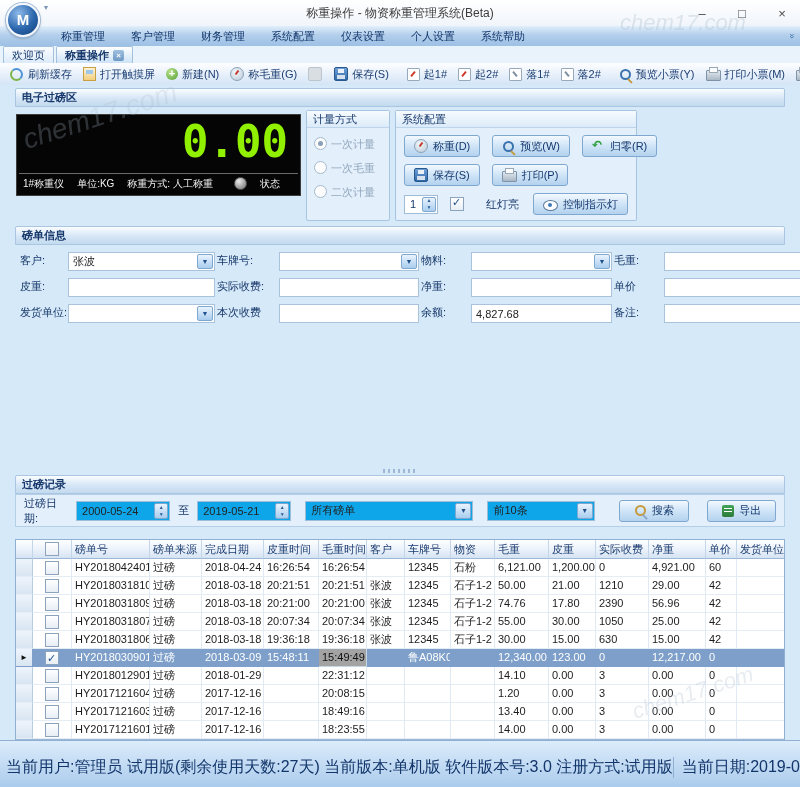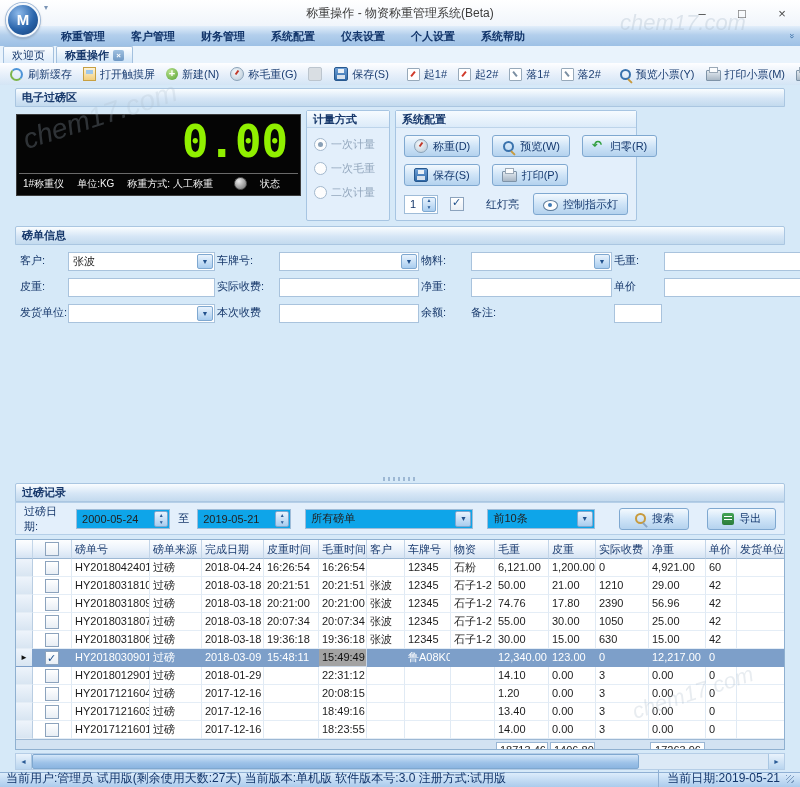--- a/index.html
+++ b/index.html
@@ -15,21 +15,21 @@
   .logo{position:absolute;left:6px;top:3px;width:30px;height:30px;border-radius:50%;z-index:30;
         background:radial-gradient(circle at 35% 28%,#8db9ea,#2a65ab 55%,#143f77);
         color:#fff;font-weight:bold;font-size:15px;text-align:center;line-height:30px;
         border:2px solid #f4f8fc;box-shadow:0 0 0 1px #9fb9d8,0 1px 3px rgba(0,0,0,.35)}
   .qat-chevron{position:absolute;left:44px;top:3px;font-size:8px;color:#7a94b5}
   
   .menubar{position:absolute;top:26px;left:0;right:0;height:20px;
            background:linear-gradient(#e2eefa,#b3cfec 45%,#9dc0e5);
            border-bottom:1px solid #8fb0d4;display:flex;align-items:center;padding-left:48px}
   .menu-items{display:flex}
-  .menu-item{padding:0 13px;line-height:20px;font-weight:bold;color:#13366b}
+  .menu-item{padding:0 13px;line-height:20px;font-weight:normal;color:#13366b}
   .menu-overflow{margin-left:auto;margin-right:6px;color:#3a6ea5;font-size:9px;transform:rotate(90deg)}
   
   .tabbar{position:absolute;top:46px;left:0;right:0;height:17px;background:#e9f3fc;
           border-bottom:1px solid #c2d7ec;display:flex;align-items:flex-end;padding-left:3px}
   .tab{height:16px;line-height:15px;padding:0 8px;margin-right:2px;display:flex;align-items:center;gap:4px;
        background:linear-gradient(#fbfdff,#dcebfa);border:1px solid #a3c0de;border-bottom:none;
        border-radius:2px 2px 0 0;color:#17386b}
   .tab.active{background:linear-gradient(#ffffff,#cde3f7);font-weight:bold}
   .tab-close{width:11px;height:11px;border-radius:2px;background:linear-gradient(#9fc0e0,#6f98c4);
              color:#fff;font-size:8px;line-height:11px;text-align:center;font-weight:bold}
@@ -49,24 +49,24 @@
   
   .weigh-row{flex:0 0 111px;display:flex;gap:5px;padding:3px 1px 5px}
   .display{width:283px;height:80px;margin-top:4px;background:#050505;border:1px solid #3c3c3c;position:relative}
   .display-value{position:absolute;top:-2px;left:0;right:12px;height:56px;line-height:58px;text-align:right;
                  color:#90f000;font-family:"DejaVu Sans Mono",monospace;font-weight:bold;font-size:44px}
   .display-strip{position:absolute;left:2px;right:2px;bottom:2px;height:19px;border-top:1px solid #6a6a6a;
                  color:#f2f2f2;font-size:10px;display:flex;align-items:center;gap:13px;padding:0 4px;white-space:nowrap}
   .led{width:11px;height:11px;border-radius:50%;margin-left:8px;
        background:radial-gradient(circle at 35% 30%,#ececec,#a3a3a3 55%,#6f6f6f);border:1px solid #555}
   .panel{background:#e3effb;border:1px solid #a7c5e2;border-radius:2px;align-self:stretch}
-  .panel-title{height:16px;line-height:16px;font-weight:bold;padding-left:6px;color:#17386b;
+  .panel-title{height:16px;line-height:16px;font-weight:normal;padding-left:6px;color:#17386b;
                background:linear-gradient(#f6fbff,#dcebf9);border-bottom:1px solid #bdd4ea}
   .measure{width:82px}
-  .m-opt{display:flex;align-items:center;gap:4px;margin:9px 0 0 7px;color:#93a7bd}
+  .m-opt{display:flex;align-items:flex-start;gap:4px;margin:9px 0 0 7px;color:#93a7bd}
   .radio{width:11px;height:11px;border-radius:50%;background:#fdfdfd;border:1px solid #a3b8cd;position:relative;flex:0 0 11px}
   .radio.sel::after{content:"";position:absolute;left:3px;top:3px;width:5px;height:5px;border-radius:50%;background:#8aa0b6}
   .quick{width:240px;padding-bottom:4px}
   .q-row{display:flex;gap:12px;margin:7px 0 0 8px;align-items:center}
   .btn{display:inline-flex;align-items:center;gap:5px;height:20px;padding:0 9px;border-radius:3px;color:#14386e;
        background:linear-gradient(#f3f9fe,#cfe4f7 50%,#b4d2ee);border:1px solid #7fa8d0;white-space:nowrap}
   .spinner{width:27px;height:17px;background:#fff;border:1px solid #9fbcd8;display:flex;align-items:center;position:relative;padding-left:5px}
   .spin-arrows{position:absolute;right:1px;top:1px;bottom:1px;width:12px;display:flex;flex-direction:column;
                background:linear-gradient(#e9f3fd,#a9cdef);border:1px solid #7fa8d0;border-radius:2px;
                color:#2a5b96;font-size:5px;line-height:7px;text-align:center;justify-content:center}
@@ -78,21 +78,21 @@
         grid-template-columns:46px 147px 60px 140px 48px 141px 48px 150px;row-gap:7px;column-gap:2px}
   .f-label{line-height:17px;white-space:nowrap}
   .field{height:17px;background:#fff;border:1px solid #a9c3dd;position:relative;display:flex;align-items:center;padding-left:4px;color:#222}
   .dd-arrow{position:absolute;right:1px;top:1px;bottom:1px;width:14px;display:flex;align-items:center;justify-content:center;
             background:linear-gradient(#e9f3fd,#a9cdef);border:1px solid #7fa8d0;border-radius:2px;color:#21518c;font-size:7px}
   .spacer{flex:1 1 auto}
   .splitter{flex:0 0 9px;display:flex;align-items:center;justify-content:center}
   .grip{width:34px;height:4px;background:repeating-linear-gradient(90deg,#9db8d4 0 2px,transparent 2px 5px)}
   
   .filter{flex:0 0 31px;background:#e3effb;border:1px solid #b5cfe8;display:flex;align-items:center;gap:8px;
-          padding:0 8px;margin-bottom:4px}
+          padding:0 8px;margin-bottom:12px}
   .fld{height:18px;background:#0ea5e9;border:1px solid #9fbcd8;display:flex;align-items:center;padding-left:5px;position:relative;color:#222}
   .w-date{width:93px}.w-type{width:172px}.w-limit{width:107px}
   
   .table{flex:0 0 209px;border:1px solid #8fb0d0;background:#fff;overflow:hidden}
   .tgrid{display:grid;grid-template-columns:17px 39px 78px 52px 62px 55px 48px 38px 46px 44px 54px 47px 53px 57px 31px 55px minmax(30px,1fr)}
   .th{height:18px;line-height:17px;padding:0 3px;white-space:nowrap;overflow:hidden;color:#1b3c70;
       background:linear-gradient(#fdfeff,#ecf3fb 50%,#d5e3f3);
       border-right:1px solid #c3d5e8;border-bottom:1px solid #9db8d4;display:flex;align-items:center}
   .tc{height:17px;line-height:16px;padding:0 3px;white-space:nowrap;overflow:hidden;background:#fff;color:#1c1c1c;
       border-right:1px solid #e0eaf4;border-bottom:1px solid #e4edf6}
@@ -107,23 +107,23 @@
   .sum-box{background:#fff;border:1px solid #9ab6d4;height:15px;line-height:15px;text-align:right;
            padding:0 3px;margin:0 1px;color:#1c1c1c}
   
   .hscroll{flex:0 0 15px;margin-top:3px;background:#dce9f6;border:1px solid #b5cde6;position:relative}
   .hs-btn{position:absolute;top:0;bottom:0;width:15px;display:flex;align-items:center;justify-content:center;
           background:linear-gradient(#eaf3fc,#b9d5ef);color:#2a5b96;font-size:7px}
   .hs-btn.left{left:0;border-right:1px solid #a9c6e2}.hs-btn.right{right:0;border-left:1px solid #a9c6e2}
   .hs-thumb{position:absolute;left:16px;top:0;bottom:0;width:605px;border-radius:2px;
             background:linear-gradient(#d4e7f9,#9dc2e8 60%,#8bb5e0);border:1px solid #7fa8d0}
   
-  .statusbar{position:absolute;bottom:0;left:0;right:0;height:14px;font-size:12px;color:#12356a;
+  .statusbar{position:absolute;bottom:0;left:0;right:0;height:14px;font-size:16px;color:#12356a;
              background:linear-gradient(#dcecfb,#abcbec);border-top:1px solid #8fb0d4;
-             display:flex;align-items:flex-end;justify-content:space-between;padding:0 6px;white-space:nowrap}
+             display:flex;align-items:flex-start;justify-content:space-between;padding:16px 6px;white-space:nowrap}
   .status-right{border-left:1px solid #8fb0d4;padding-left:8px;display:flex;align-items:center;gap:6px}
   .resize-grip{width:8px;height:8px;background:repeating-linear-gradient(135deg,#7d9cc0 0 1px,transparent 1px 3px)}
   
   .ic{display:inline-block;width:13px;height:13px;position:relative;flex:0 0 auto}
   .ic-refresh{width:9px;height:9px;border:2px solid #4d94d8;border-left-color:#7cb54a;border-bottom-color:#7cb54a;border-radius:50%;margin:0 1px}
   .ic-touch{width:11px;height:12px;background:linear-gradient(#fdf3d8,#f5d férfiak)}
   .ic-touch{width:11px;height:12px;background:linear-gradient(#fdf3d8,#f2cf7e);border:1px solid #c7a041}
   .ic-touch::before{content:"";position:absolute;left:2px;top:2px;right:2px;height:4px;background:#9ec7ea}
   .ic-new{width:12px;height:12px;border-radius:50%;background:radial-gradient(circle at 35% 30%,#b9e18e,#55a132)}
   .ic-new::before{content:"+";position:absolute;left:0;right:0;top:-1px;text-align:center;color:#fff;font-weight:bold;font-size:11px}
@@ -364,20 +364,23 @@
       <div class="f-label">发货单位:</div>
       <div class="field">
         <span></span>
         <span class="dd-arrow">▼</span>
       </div>
       <div class="f-label">本次收费</div>
       <div class="field">
         <span></span>
       </div>
       <div class="f-label">余额:</div>
+      <div class="field">
+        <span>4,827.68</span>
+      </div>
       <div class="f-label">备注:</div>
       <div class="field">
         <span></span>
       </div>
     </div>
 
   <div class="spacer"></div>
   <div class="splitter">
       <div class="grip"></div>
     </div>

